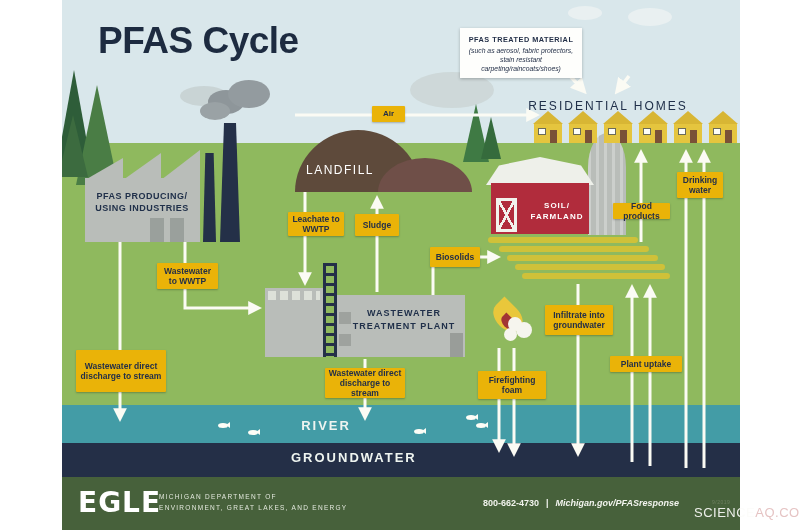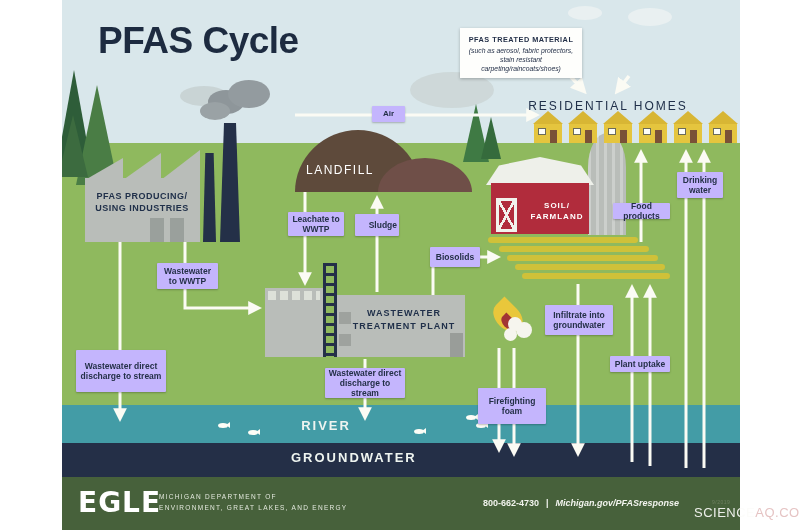--- a/index.html
+++ b/index.html
@@ -12,21 +12,21 @@
   .river-band{left:0;top:405px;width:678px;height:38px;background:#439ca6;}
   .gw-band{left:0;top:443px;width:678px;height:34px;background:#242f47;}
   .footer-band{left:0;top:477px;width:678px;height:53px;background:#47613b;}
   
   .main-title{left:36px;top:20px;font-size:37px;font-weight:bold;color:#1d2b40;letter-spacing:-.5px;}
   
   .cloud{border-radius:50%;}
   
   .pine{clip-path:polygon(50% 0,100% 100%,0 100%);}
   
-  .lbl{background:#c4b5fd;color:#243048;font-weight:bold;font-size:8.5px;line-height:1.2;display:flex;align-items:center;justify-content:center;text-align:center;box-shadow:0 1px 2px rgba(0,0,0,.25);border-radius:1px;padding:2px;box-sizing:border-box;z-index:6;}
+  .lbl{background:#eab308;color:#243048;font-weight:bold;font-size:8.5px;line-height:1.2;display:flex;align-items:center;justify-content:center;text-align:center;box-shadow:0 1px 2px rgba(0,0,0,.25);border-radius:1px;padding:2px;box-sizing:border-box;z-index:6;}
   .place{color:#fff;font-weight:normal;letter-spacing:1.5px;font-size:12px;z-index:5;text-align:center;}
   .place.dark{color:#20304a;}
   
   .bigbox{background:#fefefc;color:#243048;text-align:center;box-shadow:0 1px 3px rgba(0,0,0,.25);padding:7px 4px;box-sizing:border-box;z-index:6;}
   .bigbox h4{margin:0 0 3px;font-size:7.3px;letter-spacing:.5px;line-height:1.3;white-space:normal;}
   .bigbox p{margin:0;font-style:italic;font-size:6.8px;line-height:1.3;}
   
   .house{width:30px;height:32px;z-index:3;}
   .house .roof{position:absolute;top:0;left:0;width:0;height:0;border-left:15px solid transparent;border-right:15px solid transparent;border-bottom:13px solid #d8b634;}
   .house .hbody{position:absolute;top:13px;left:1px;width:28px;height:19px;background:#e5c53e;}
@@ -194,42 +194,42 @@
       <h4>PFAS TREATED MATERIAL</h4>
       <p>(such as aerosol, fabric protectors, stain resistant carpeting/raincoats/shoes)</p>
     </div>
 
     <div class="a lbl" style="left:310px;top:106px;width:33px;height:16px;font-size:8px;">
         <span>Air</span>
       </div>
     <div class="a lbl" style="left:226px;top:212px;width:56px;height:24px;">
         <span>Leachate to WWTP</span>
       </div>
-    <div class="a lbl" style="left:293px;top:214px;width:44px;height:22px;justify-content:flex-end;">
+    <div class="a lbl" style="left:293px;top:214px;width:44px;height:22px;">
         <span>Sludge</span>
       </div>
     <div class="a lbl" style="left:95px;top:263px;width:61px;height:26px;">
         <span>Wastewater to WWTP</span>
       </div>
     <div class="a lbl" style="left:14px;top:350px;width:90px;height:42px;">
         <span>Wastewater direct discharge to stream</span>
       </div>
     <div class="a lbl" style="left:263px;top:368px;width:80px;height:30px;">
         <span>Wastewater direct discharge to stream</span>
       </div>
     <div class="a lbl" style="left:368px;top:247px;width:50px;height:20px;">
         <span>Biosolids</span>
       </div>
-    <div class="a lbl" style="left:416px;top:371px;width:68px;height:36px;margin-top:17px;">
+    <div class="a lbl" style="left:416px;top:371px;width:68px;height:28px;">
         <span>Firefighting foam</span>
       </div>
     <div class="a lbl" style="left:483px;top:305px;width:68px;height:30px;">
         <span>Infiltrate into groundwater</span>
       </div>
-    <div class="a lbl" style="left:548px;top:356px;width:60px;height:16px;">
+    <div class="a lbl" style="left:548px;top:356px;width:72px;height:16px;">
         <span>Plant uptake</span>
       </div>
     <div class="a lbl" style="left:551px;top:203px;width:57px;height:16px;">
         <span>Food products</span>
       </div>
     <div class="a lbl" style="left:615px;top:172px;width:46px;height:26px;">
         <span>Drinking water</span>
       </div>
 
     <div class="a riv-text" style="left:234px;top:418px;width:60px;">RIVER</div>

